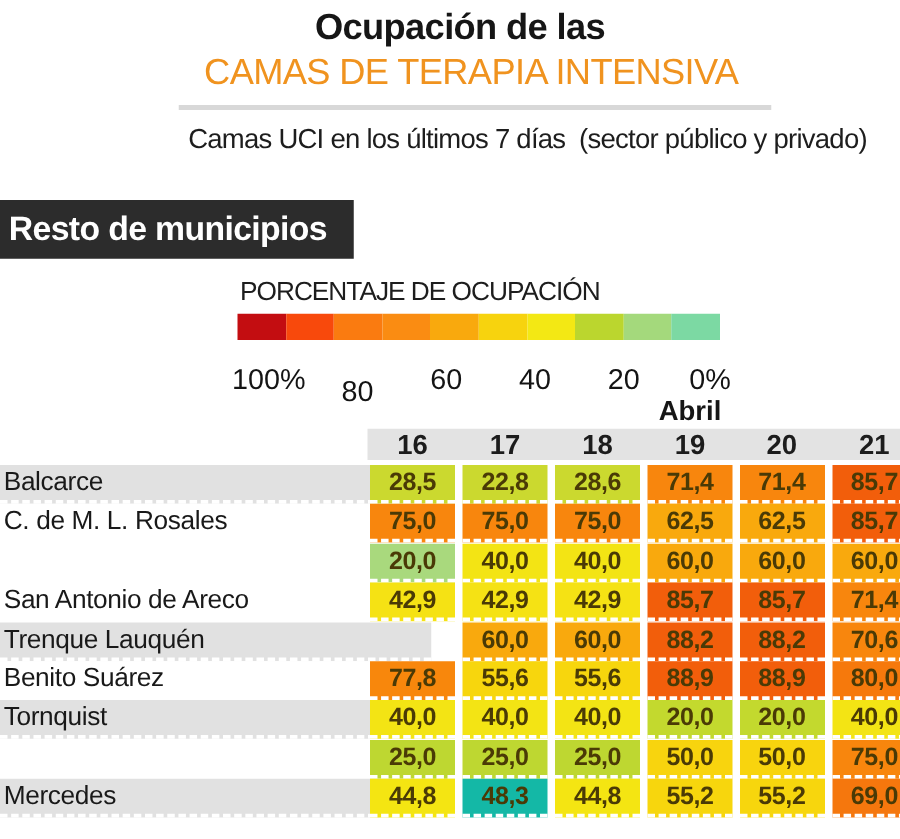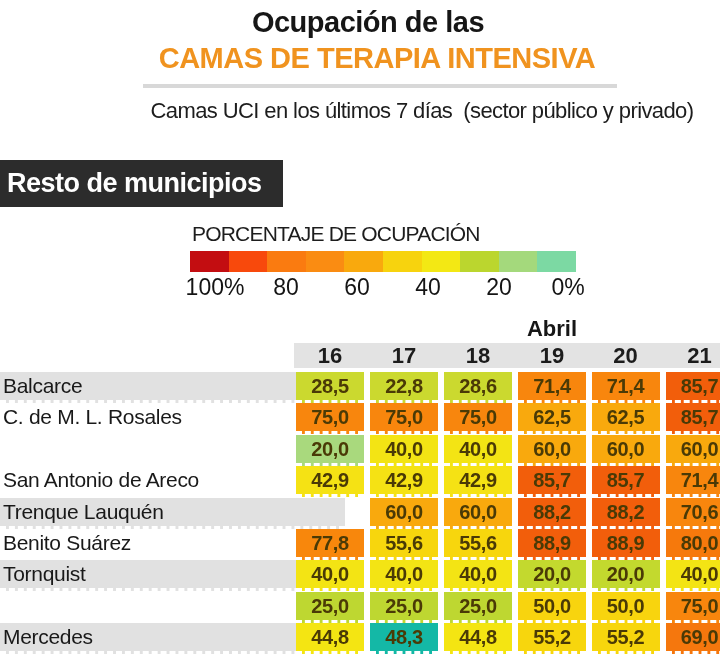--- a/index.html
+++ b/index.html
@@ -3,34 +3,34 @@
 <meta charset="utf-8">
 <style>
   html,body{margin:0;padding:0;}
   body{font-family:"Liberation Sans", sans-serif; background:#fff;}
   .stage{position:relative;width:720px;height:671px;overflow:hidden;background:#ffffff;}
 
   
   .title1{position:absolute;top:6px;left:368px;transform:translateX(-50%);
     font-size:29px;font-weight:700;color:#161616;letter-spacing:-0.5px;white-space:nowrap;}
   .title2{position:absolute;top:42px;left:377px;transform:translateX(-50%);
-    font-size:29px;font-weight:700;color:#f0931f;letter-spacing:-0.5px;white-space:nowrap;}
+    font-size:29px;font-weight:400;color:#f0931f;letter-spacing:-0.5px;white-space:nowrap;}
   .rule{position:absolute;top:84px;left:143px;width:474px;height:4px;background:#d8d8d8;}
   .subtitle{position:absolute;top:98px;left:422px;transform:translateX(-50%);
     font-size:22px;font-weight:400;color:#1d1d1d;letter-spacing:-0.6px;white-space:pre;}
 
   
   .banner{position:absolute;top:160px;left:0;width:283px;height:47px;background:#2c2c2c;}
   .banner span{display:block;padding-left:7px;line-height:47px;font-size:27px;font-weight:700;color:#ffffff;letter-spacing:-0.5px;white-space:nowrap;}
 
   
   .legend-title{position:absolute;top:222px;left:192px;font-size:21px;font-weight:400;color:#1d1d1d;letter-spacing:-0.8px;white-space:nowrap;}
   .legend-bar{position:absolute;top:251px;left:190px;width:386px;height:21px;display:flex;}
   .legend-bar .seg{flex:1 1 0;height:100%;}
-  .legend-labels{position:absolute;top:274px;left:0;height:26px;width:648px;}
+  .legend-labels{position:absolute;top:290px;left:0;height:26px;width:648px;}
   .legend-labels span{position:absolute;transform:translateX(-50%);font-size:23px;color:#141414;white-space:nowrap;}
 
   
   .month{position:absolute;top:316px;left:552px;transform:translateX(-50%);font-size:22px;font-weight:700;color:#161616;}
   .dayband{position:absolute;top:343px;left:294px;width:440px;height:25px;background:#e3e3e3;}
   .dayband span{position:absolute;top:0;transform:translateX(-50%);line-height:25px;font-size:22px;font-weight:700;color:#1c1c1c;}
 
   
   .tbody{position:absolute;top:372px;left:0;width:734px;}
   .trow{position:relative;width:734px;height:31px;margin-bottom:0.4px;}
@@ -65,21 +65,21 @@
       <div class="seg" style="background: rgb(250, 140, 18);"></div>
       <div class="seg" style="background: rgb(249, 169, 13);"></div>
       <div class="seg" style="background: rgb(247, 211, 14);"></div>
       <div class="seg" style="background: rgb(243, 232, 20);"></div>
       <div class="seg" style="background: rgb(187, 214, 46);"></div>
       <div class="seg" style="background: rgb(164, 217, 124);"></div>
       <div class="seg" style="background: rgb(124, 217, 163);"></div>
     </div>
   <div class="legend-labels" id="legend-labels">
       <span style="left: 215px;">100%</span>
-      <span style="left: 286px;">80</span>
+      <span style="left: 286px; margin-top: 10px;">80</span>
       <span style="left: 357px;">60</span>
       <span style="left: 428px;">40</span>
       <span style="left: 499px;">20</span>
       <span style="left: 568px;">0%</span>
     </div>
 
   <div class="month">Abril</div>
   <div class="dayband" id="dayband">
       <span style="left: 36px;">16</span>
       <span style="left: 110px;">17</span>

